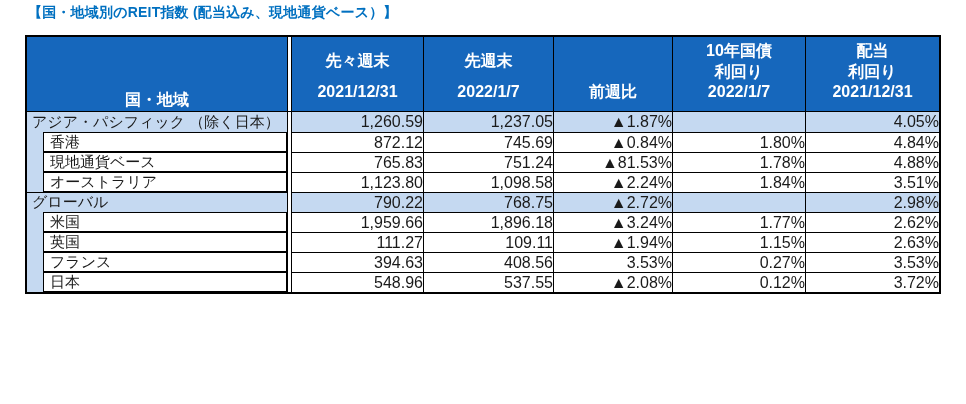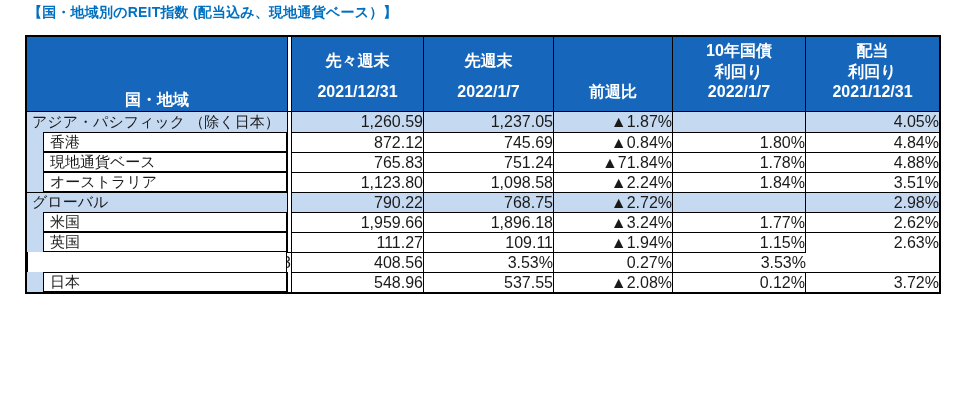--- a/index.html
+++ b/index.html
@@ -177,21 +177,21 @@
     <div class="cell c-bond num">1.80%</div>
     <div class="cell c-div num">4.84%</div>
   </div>
       <div class="row data-row sub-row">
     <div class="cell region-cell">
       <div class="region-box">現地通貨ベース</div>
     </div>
     <div class="cell gap-cell"></div>
     <div class="cell c-prev2 num">765.83</div>
     <div class="cell c-prev num">751.24</div>
-    <div class="cell c-change num neg">▲71.84%</div>
+    <div class="cell c-change num neg">▲81.53%</div>
     <div class="cell c-bond num">1.78%</div>
     <div class="cell c-div num">4.88%</div>
   </div>
       <div class="row data-row sub-row">
     <div class="cell region-cell">
       <div class="region-box">オーストラリア</div>
     </div>
     <div class="cell gap-cell"></div>
     <div class="cell c-prev2 num">1,123.80</div>
     <div class="cell c-prev num">1,098.58</div>
@@ -226,20 +226,23 @@
       <div class="region-box">英国</div>
     </div>
     <div class="cell gap-cell"></div>
     <div class="cell c-prev2 num">111.27</div>
     <div class="cell c-prev num">109.11</div>
     <div class="cell c-change num neg">▲1.94%</div>
     <div class="cell c-bond num">1.15%</div>
     <div class="cell c-div num">2.63%</div>
   </div>
       <div class="row data-row sub-row">
+    <div class="cell region-cell">
+      <div class="region-box">フランス</div>
+    </div>
     <div class="cell gap-cell"></div>
     <div class="cell c-prev2 num">394.63</div>
     <div class="cell c-prev num">408.56</div>
     <div class="cell c-change num">3.53%</div>
     <div class="cell c-bond num">0.27%</div>
     <div class="cell c-div num">3.53%</div>
   </div>
       <div class="row data-row sub-row">
     <div class="cell region-cell">
       <div class="region-box">日本</div>

